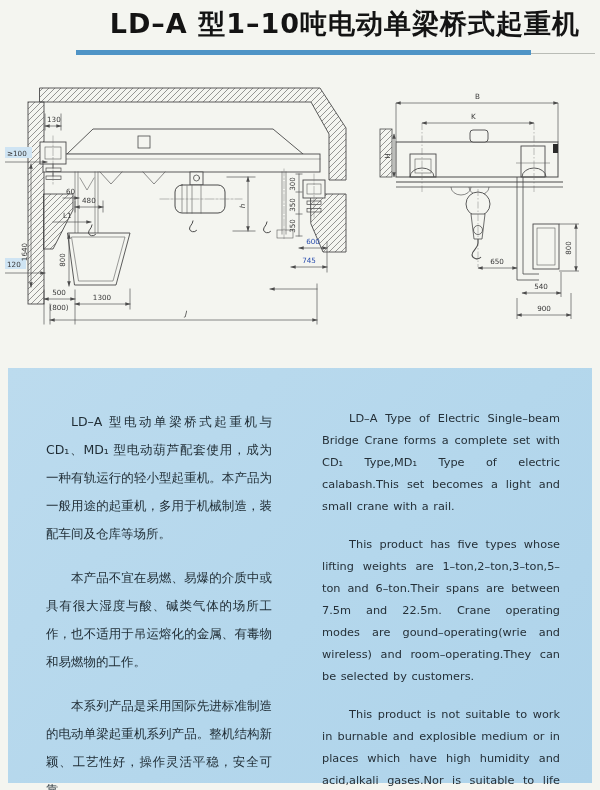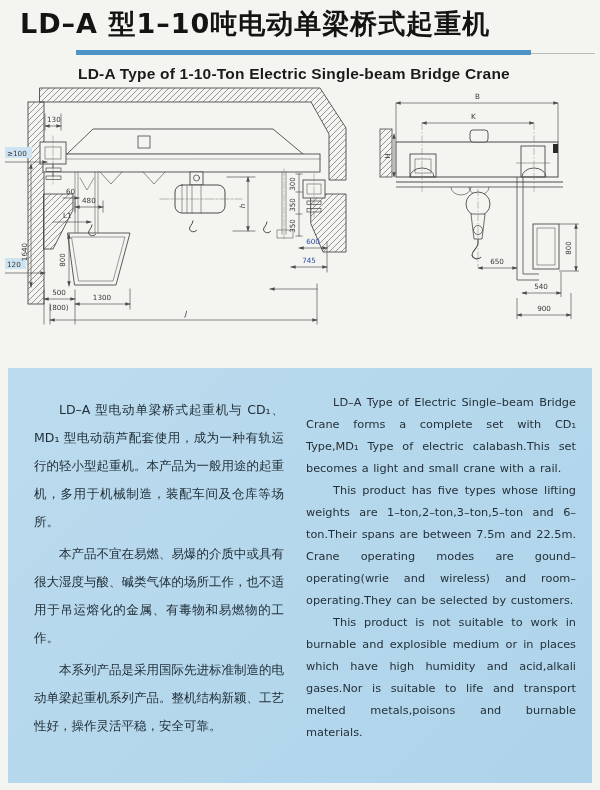--- a/index.html
+++ b/index.html
@@ -7,21 +7,21 @@
   .page {
     position: relative;
     width: 600px; height: 790px;
     background: #f4f5f0;
     font-family: "Liberation Sans", sans-serif;
     overflow: hidden;
   }
   
   .title-zh {
     margin: 6px 20px 8px 20px;
-    text-align: left;
+    text-align: right;
     font-size: 27px;
     font-weight: bold;
     color: #141414;
     letter-spacing: 1px;
     font-family: "DejaVu Sans", sans-serif;
     white-space: nowrap;
   }
   .rule-row { position: relative; height: 7px; margin-top: 2px; }
   .rule-blue {
     position: absolute; left: 76px; width: 455px; height: 5px;
@@ -53,42 +53,41 @@
     gap: 18px;
   }
   .col-zh {
     width: 258px;
     font-size: 12.5px;
     line-height: 28px;
     color: #1e2b33;
     text-align: justify;
     font-family: "DejaVu Sans", sans-serif;
   }
-  .col-zh p { margin: 4px; text-indent: 2em; }
+  .col-zh p { margin: 16px; text-indent: 2em; }
   .col-en {
     flex: 1;
     font-size: 11.3px;
     line-height: 22px;
     color: #253038;
     text-align: justify;
     font-family: "DejaVu Sans", sans-serif;
   }
-  .col-en p { margin: 0; text-indent: 2.4em; word-spacing: 1px; }
+  .col-en p { margin: 16px; text-indent: 2.4em; word-spacing: 1px; }
 </style>
 </head>
 <body>
 
 <div class="page">
 
   <div class="title-zh">LD–A 型1–10吨电动单梁桥式起重机</div>
   <div class="rule-row">
     <div class="rule-blue"></div>
     <div class="rule-gray"></div>
   </div>
-  <div class="title-en">LD-A Type of 1-10-Ton Electric Single-beam Bridge Crane</div>
 
   <div class="drawing-wrap">
   <svg width="590" height="272" viewBox="0 0 590 272">
     <defs>
       <pattern id="hatch" width="6" height="6" patternUnits="userSpaceOnUse" patternTransform="rotate(0)">
         <path d="M-1,7 L7,-1" stroke="#6b6b6b" stroke-width="0.7"></path>
       </pattern>
       <marker id="arr" viewBox="0 0 10 10" refX="9" refY="5" markerWidth="8" markerHeight="8" orient="auto-start-reverse">
         <path d="M0,1.5 L10,5 L0,8.5 z" fill="#4c4c4c"></path>
       </marker>

